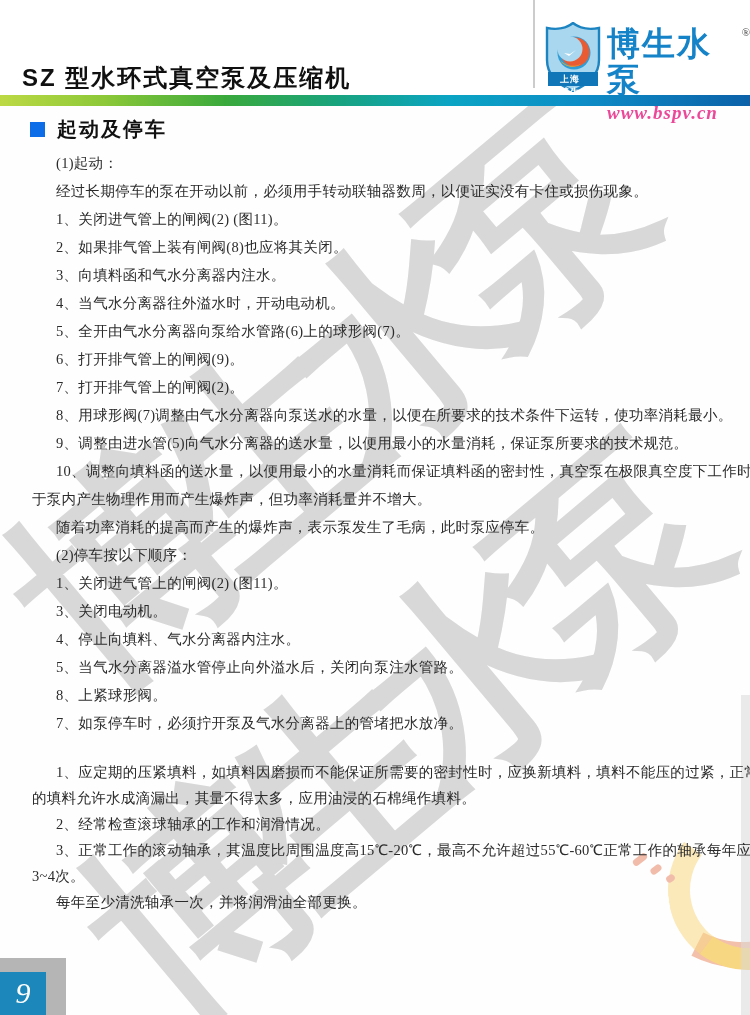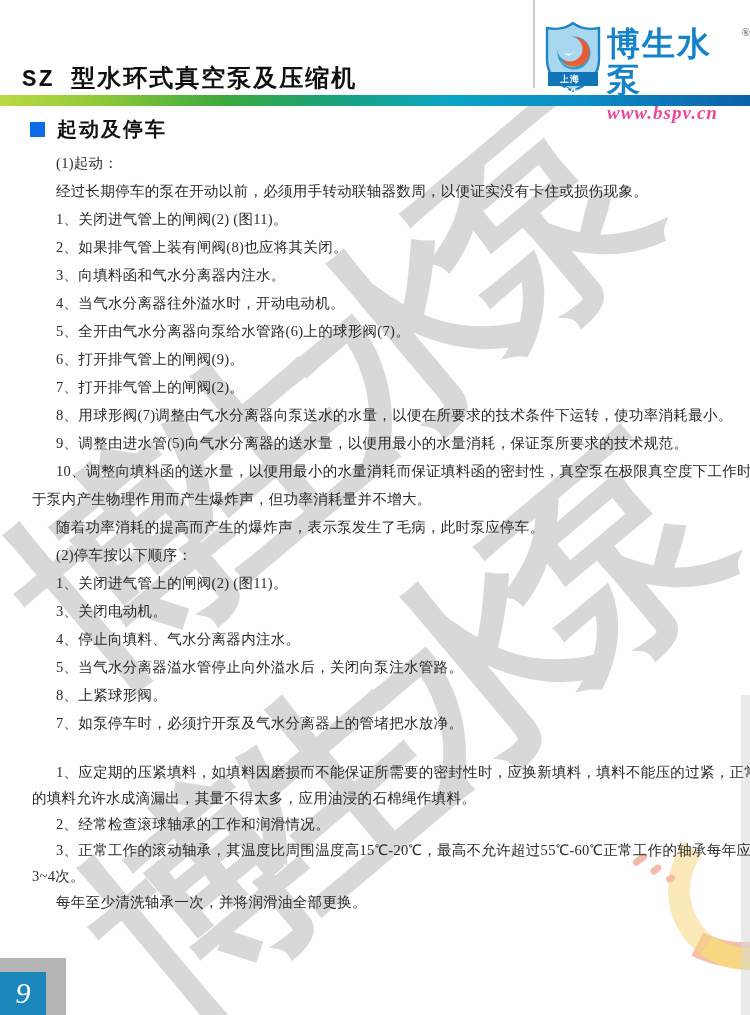--- a/index.html
+++ b/index.html
@@ -56,21 +56,21 @@
   .edge-shade {
     position: absolute; right: 0; top: 695px; width: 9px; height: 320px;
     background: #d9d9d9; opacity: .55; z-index: 1;
   }
   
   .header { position: absolute; top:0; left:0; width:100%; height:95px; background:#ffffff; z-index:2; }
   .page-title {
     position: absolute; left: 22px; top: 62px;
     margin: 0; font-size: 24px; font-weight: bold;
     letter-spacing: 2px; color: #101010;
-    font-family: Liberation Mono, monospace;
+    font-family: Liberation Sans, sans-serif;
     text-align: right;
   }
   .header-divider {
     position: absolute; left: 533px; top: 0; width: 2px; height: 88px;
     background: #cccccc;
   }
   .logo { position: absolute; left: 544px; top: 22px; display: flex; z-index:3; }
   .shield-wrap { position: relative; width: 58px; height: 70px; }
   .emblem-caption {
     position: absolute; left: 16px; top: 51px; width: 24px;

